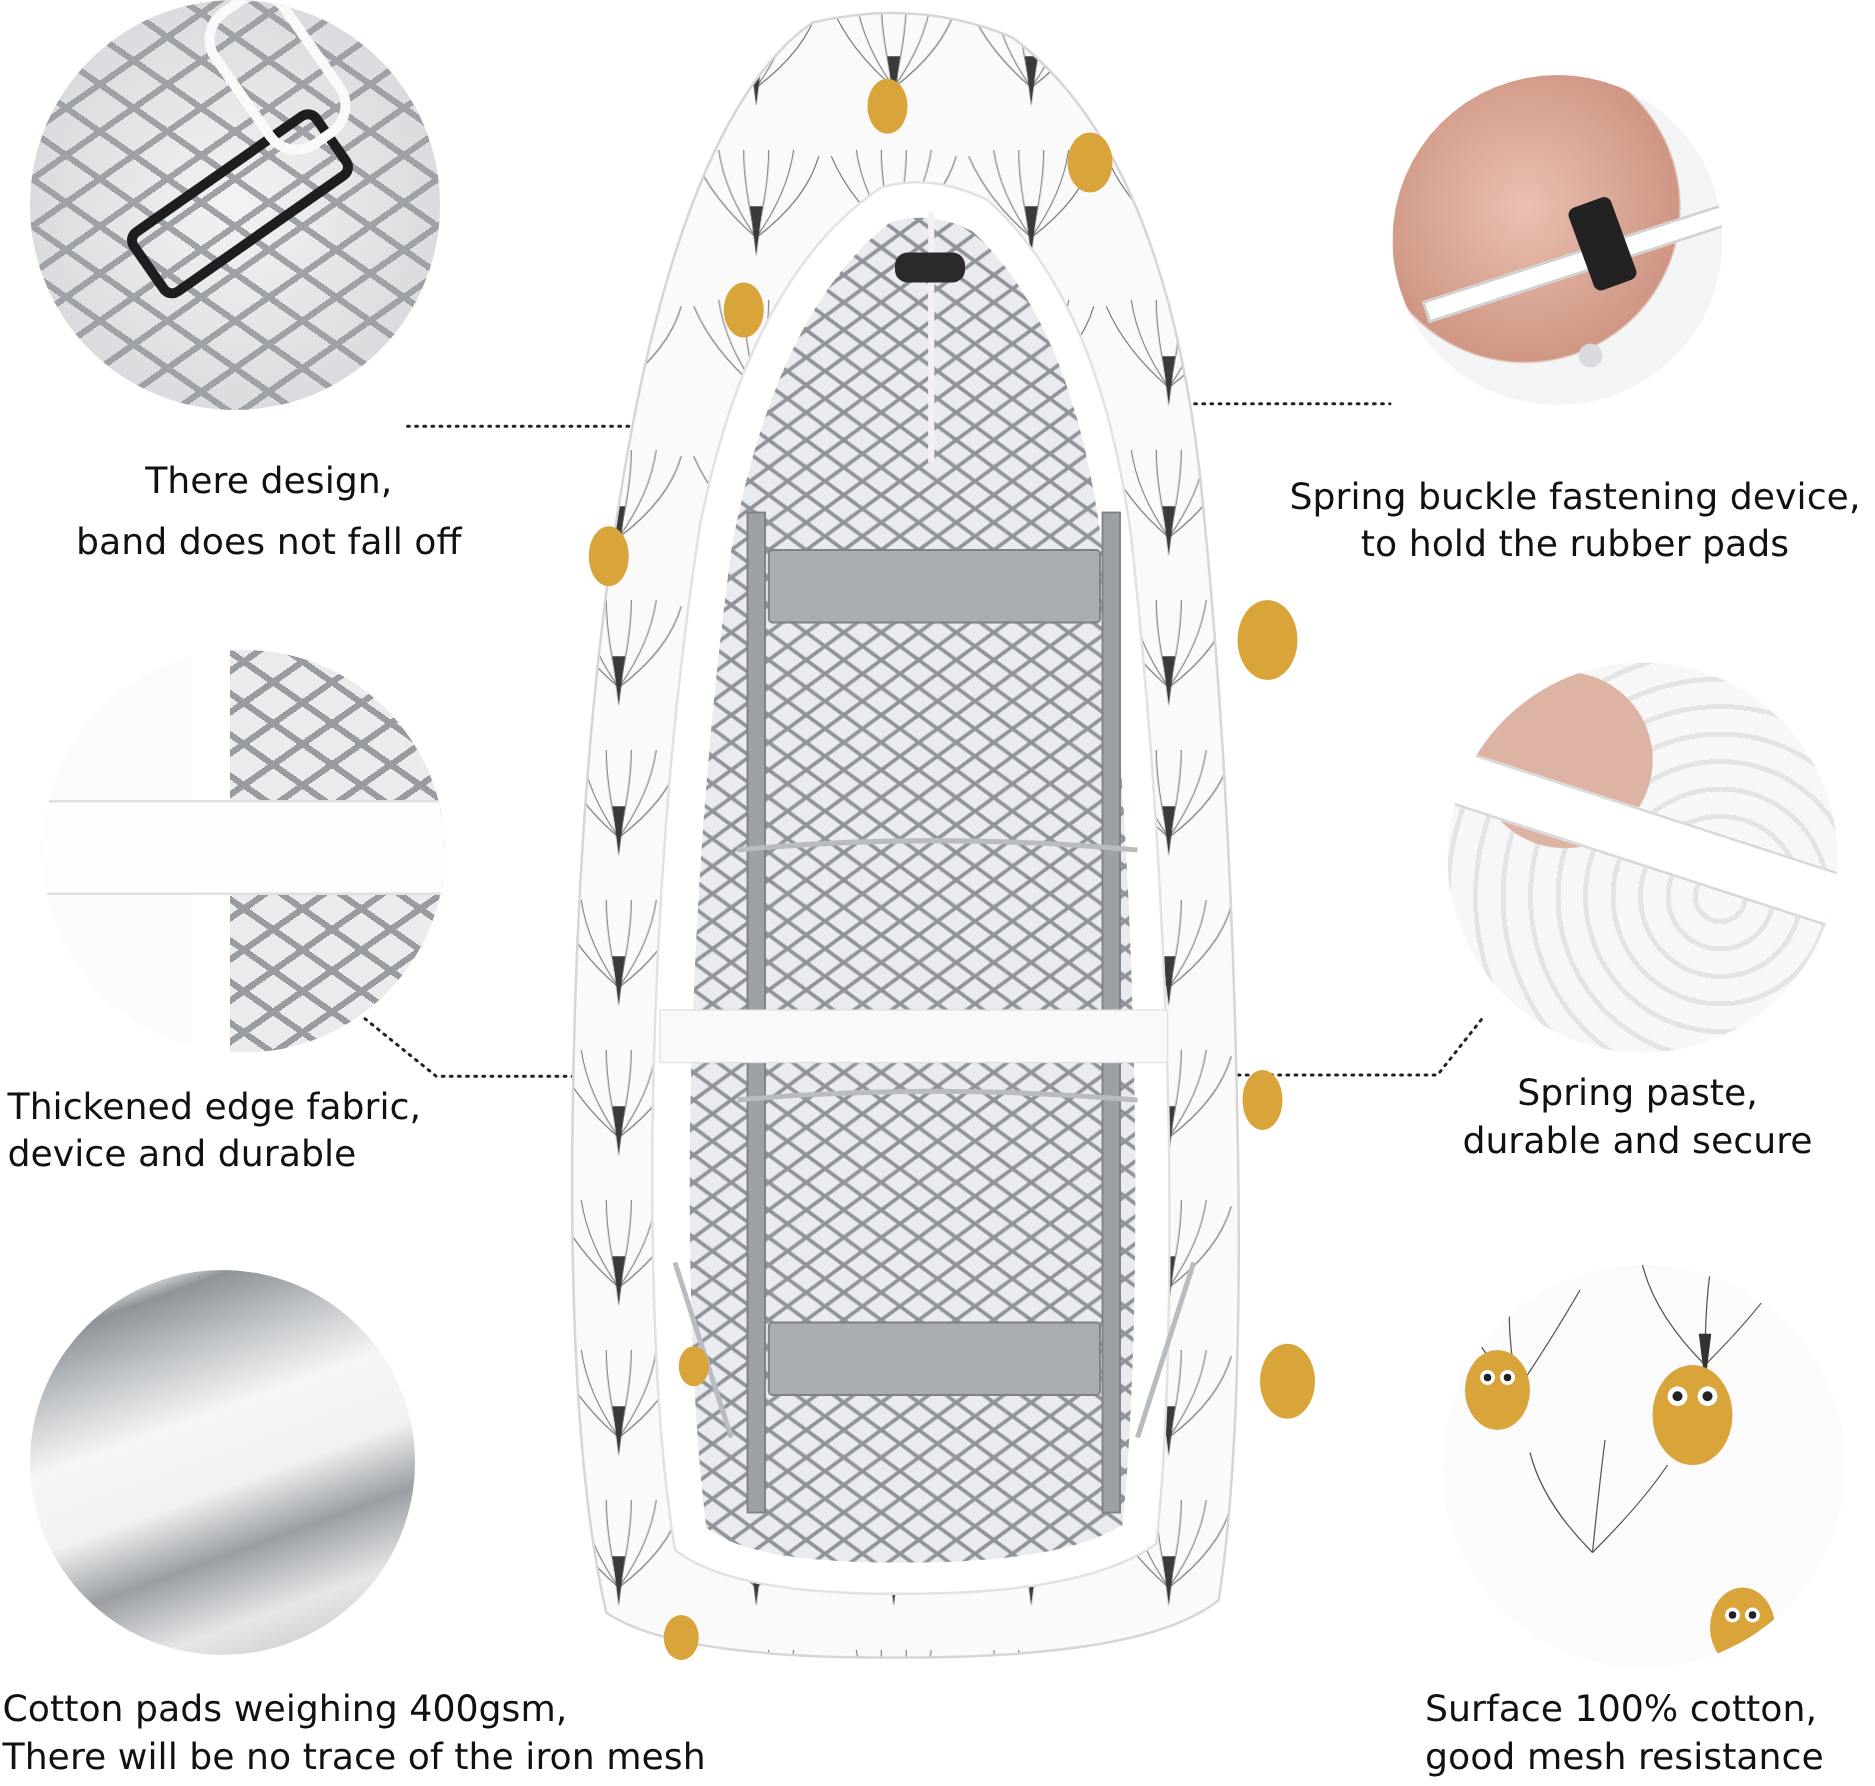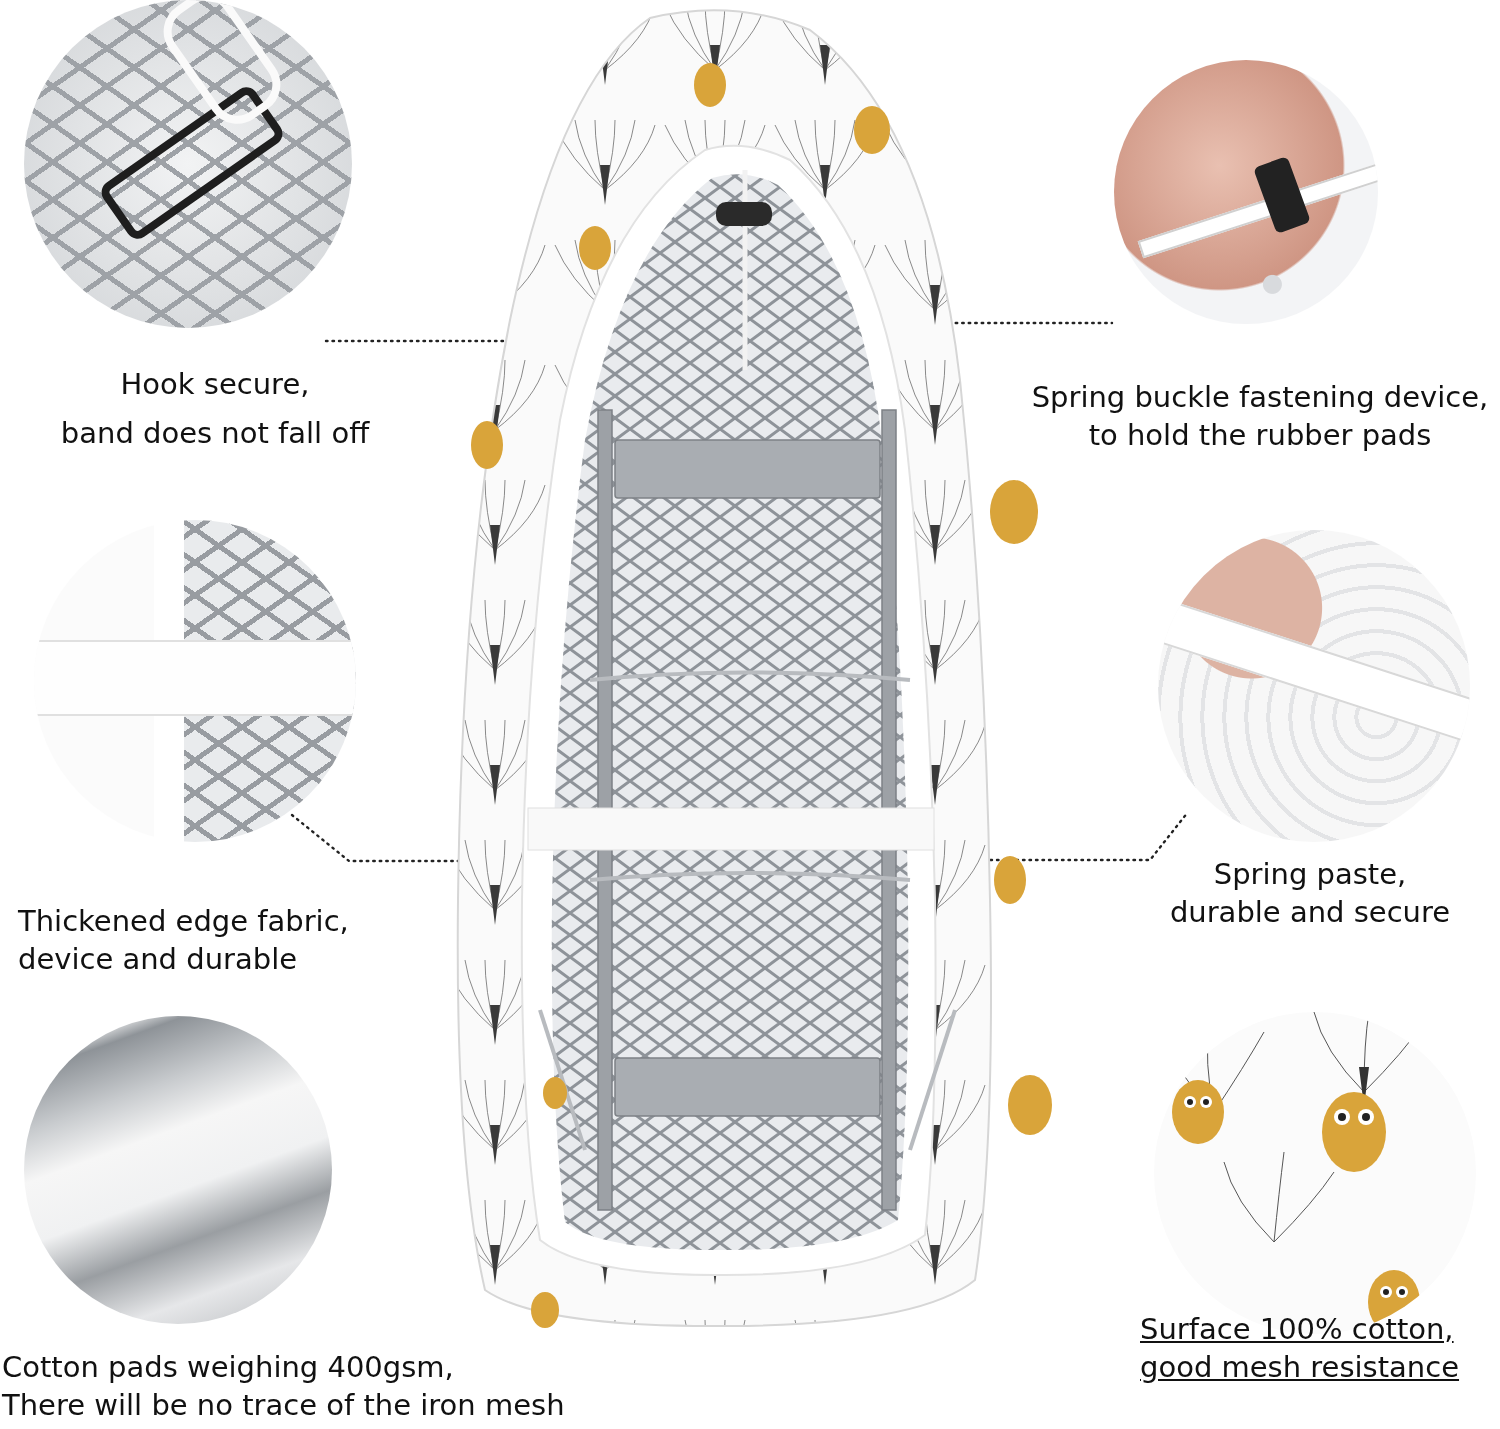--- a/index.html
+++ b/index.html
@@ -149,40 +149,40 @@
         <circle cx="212" cy="105" r="4"></circle>
         <circle cx="36" cy="90" r="3"></circle>
         <circle cx="52" cy="90" r="3"></circle>
         <circle cx="232" cy="280" r="3"></circle>
         <circle cx="248" cy="280" r="3"></circle>
       </g>
   </svg>
 </div>
 
 <div class="caption center" style="left:40px;top:365px;width:350px;">
-  <span>Hook secure,</span>
+  <span>There design,</span>
   <span style="margin-top:11px;">band does not fall off</span>
 </div>
 
 <div class="caption center" style="left:1020px;top:378px;width:480px;text-align:center;">
   <span>Spring buckle fastening device,</span>
   <span>to hold the rubber pads</span>
 </div>
 
-<div class="caption left" style="left:18px;top:866px;margin-top:36px;">
+<div class="caption left" style="left:6px;top:866px;">
   <span>Thickened edge fabric,</span>
   <span>device and durable</span>
 </div>
 
 <div class="caption center" style="left:1150px;top:855px;width:320px;">
   <span>Spring paste,</span>
   <span>durable and secure</span>
 </div>
 
 <div class="caption left" style="left:2px;top:1348px;">
   <span>Cotton pads weighing 400gsm,</span>
   <span>There will be no trace of the iron mesh</span>
 </div>
 
-<div class="caption left" style="left:1140px;top:1310px;text-decoration:underline;">
+<div class="caption left" style="left:1140px;top:1348px;">
   <span>Surface 100% cotton,</span>
   <span>good mesh resistance</span>
 </div>
 
 </body></html>

